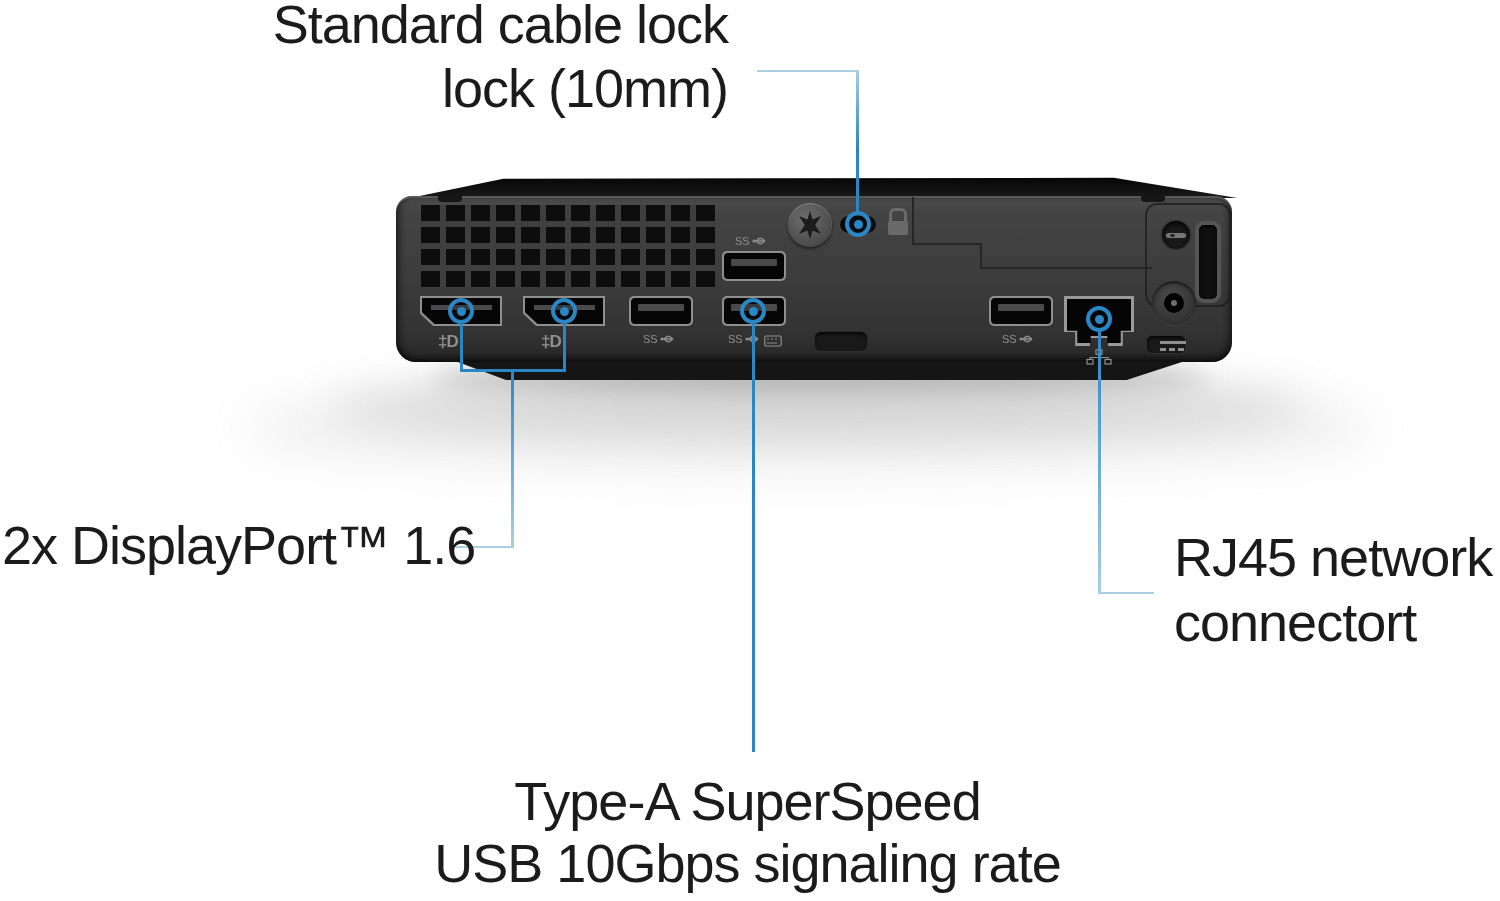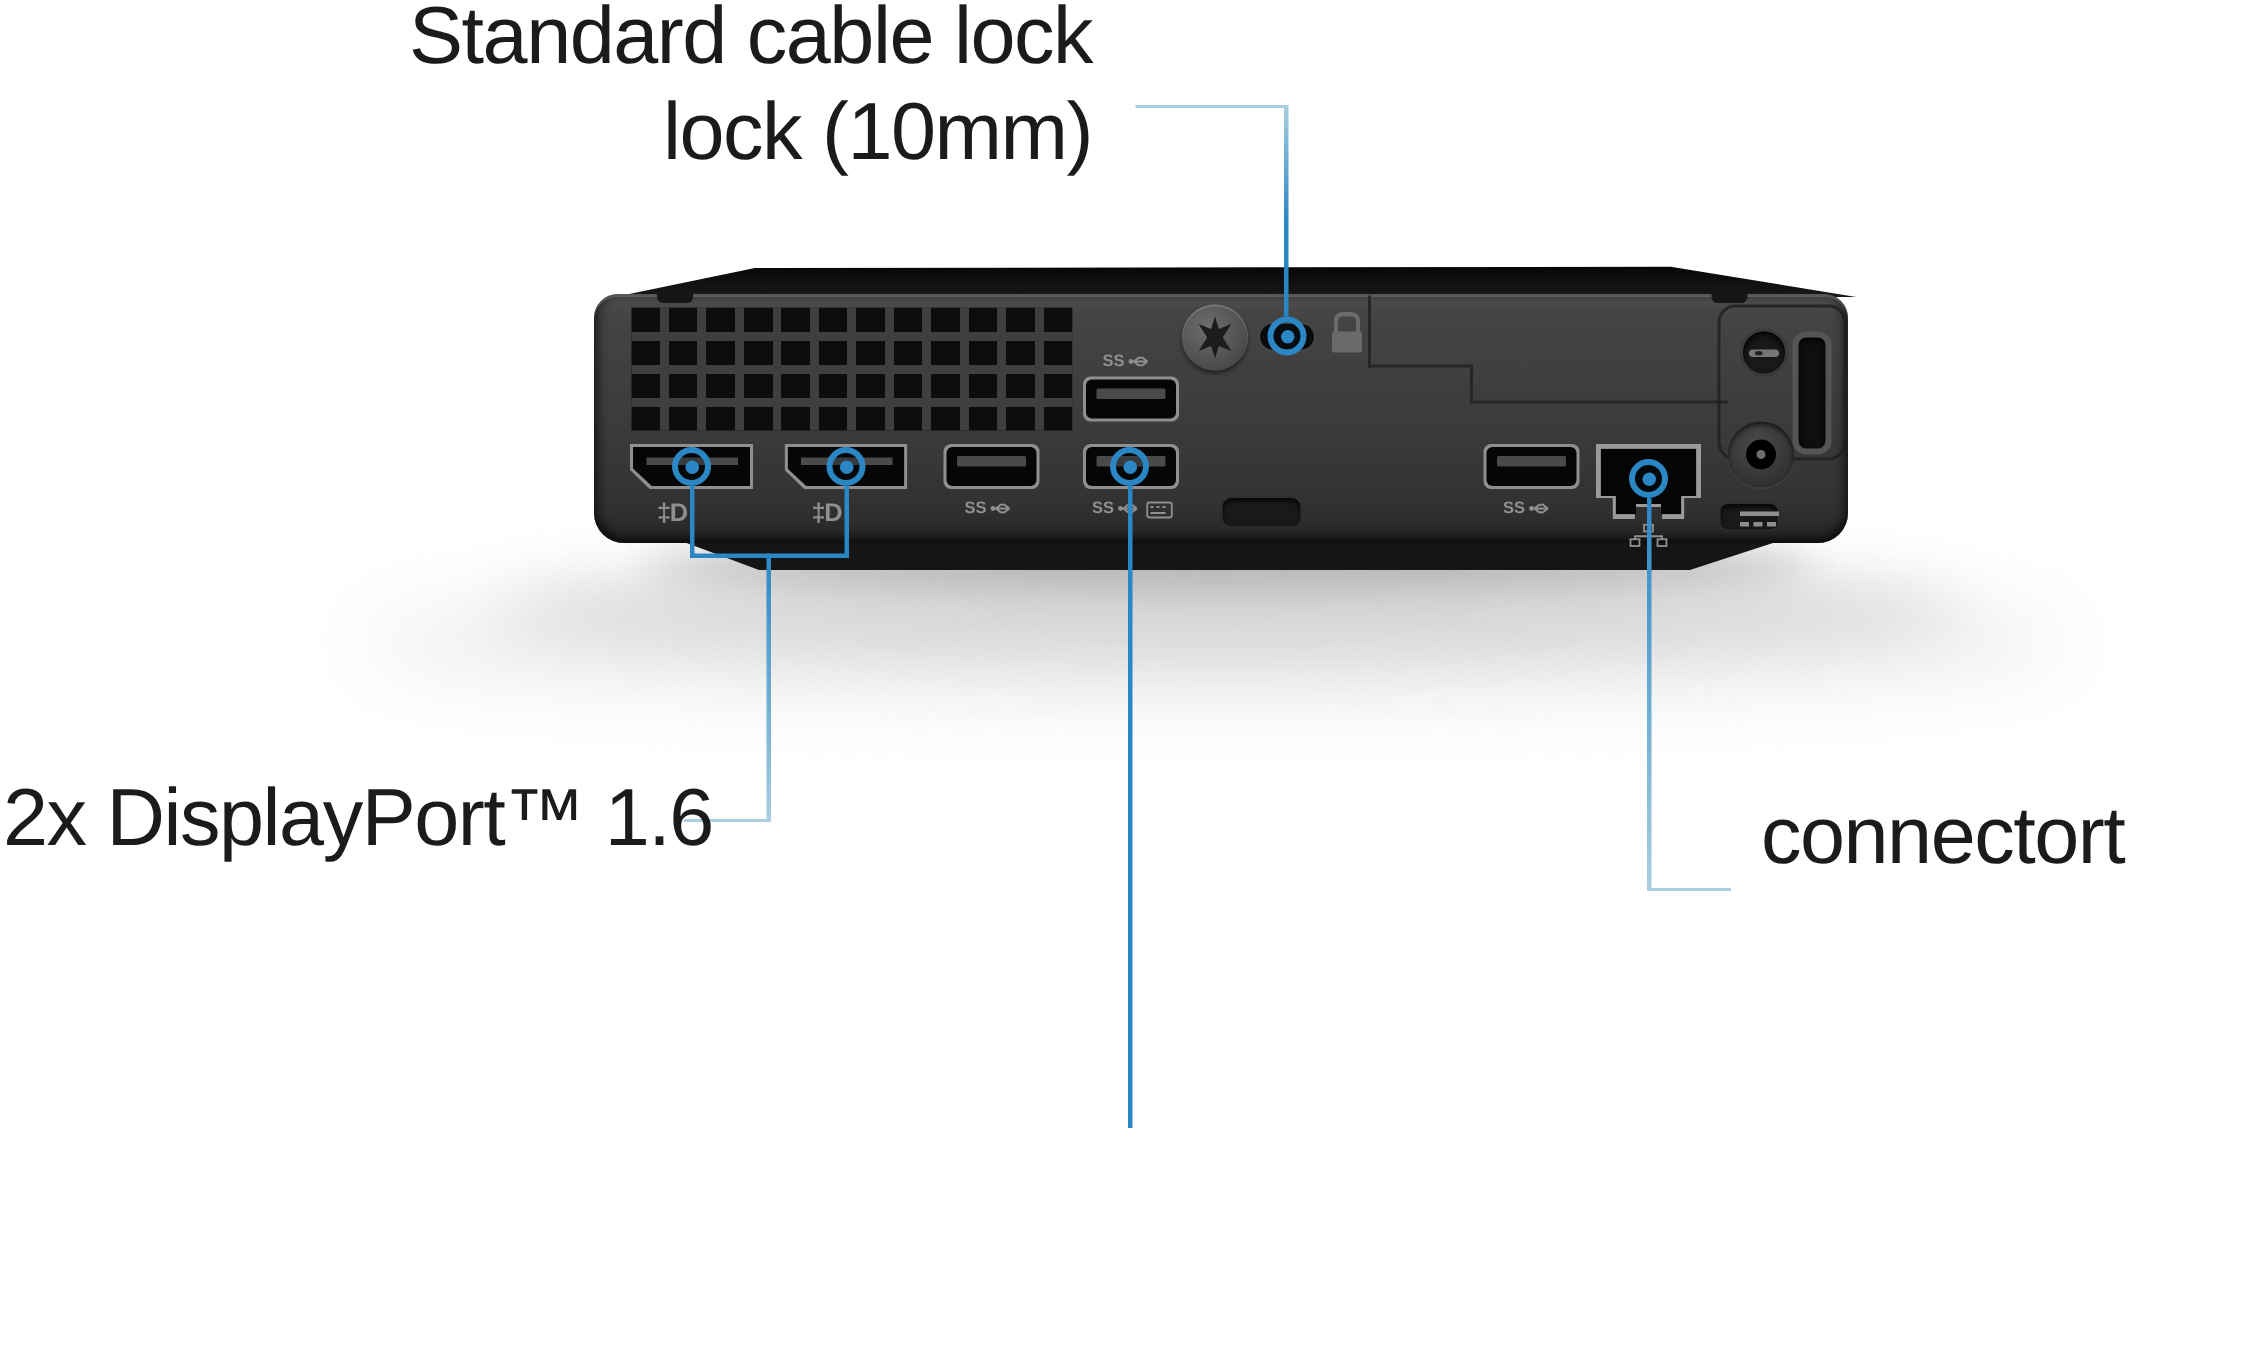--- a/index.html
+++ b/index.html
@@ -39,21 +39,21 @@
   .prj .cav{position:absolute;inset:3px;background:#050505;
        clip-path:polygon(0 0,100% 0,100% 72%,84% 72%,84% 100%,63% 100%,63% 84%,37% 84%,37% 100%,16% 100%,16% 72%,0 72%);}
   .screw{position:absolute;left:788px;top:203px;width:44px;height:44px;border-radius:50%;z-index:4;
        background:radial-gradient(circle at 40% 35%,#6e6e6e,#4b4b4b 70%,#383838);
        box-shadow:0 2px 3px rgba(0,0,0,.5),inset 0 1px 1px rgba(255,255,255,.25);}
   .screw .star{position:absolute;left:9px;top:8px;width:26px;height:28px;background:#1c1c1c;
        clip-path:polygon(50% 0%,60% 30%,92% 18%,70% 50%,92% 82%,60% 70%,50% 100%,40% 70%,8% 82%,30% 50%,8% 18%,40% 30%);}
   .seam{position:absolute;background:#262626;z-index:3;}
   .icon{position:absolute;color:#8f8f8f;z-index:3;}
   .ssusb{display:flex;align-items:center;gap:1px;}
-  .ssusb b{font-size:11px;font-weight:700;letter-spacing:0;font-family:"Liberation Sans",sans-serif;}
+  .ssusb b{font-size:11px;font-weight:400;letter-spacing:0;font-family:"Liberation Sans",sans-serif;}
   .dpglyph{font-size:17px;font-weight:600;letter-spacing:-1px;}
   .slotsm{position:absolute;background:#191919;border:1px solid #2e2e2e;z-index:3;
        box-shadow:inset 0 2px 3px rgba(0,0,0,.8);}
 </style>
 </head>
 <body>
 
 <div class="stage">
 
   <div class="sh" style="left:240px;top:392px;width:1140px;height:72px;background:#dadada;filter:blur(26px);opacity:.6;"></div>
@@ -202,16 +202,21 @@
   <div class="dot" style="left:564px;top:311px;"></div>
   <div class="dot" style="left:753px;top:311px;"></div>
   <div class="dot" style="left:1099px;top:319px;"></div>
 
   <div class="lbl" style="right:772px;top:-8px;text-align:right;">
     <div>Standard cable lock</div>
     <div>lock (10mm)</div>
   </div>
   <div class="lbl" style="left:2px;top:513px;">2x DisplayPort™ 1.6</div>
   <div class="lbl" style="left:1174px;top:525px;line-height:65px;">
+    <div>RJ45 network</div>
     <div>connectort</div>
   </div>
+  <div class="lbl" style="left:375px;top:770px;width:745px;text-align:center;line-height:62px;">
+    <div>Type-A SuperSpeed</div>
+    <div>USB 10Gbps signaling rate</div>
+  </div>
 
 </div>
 
 </body></html>

